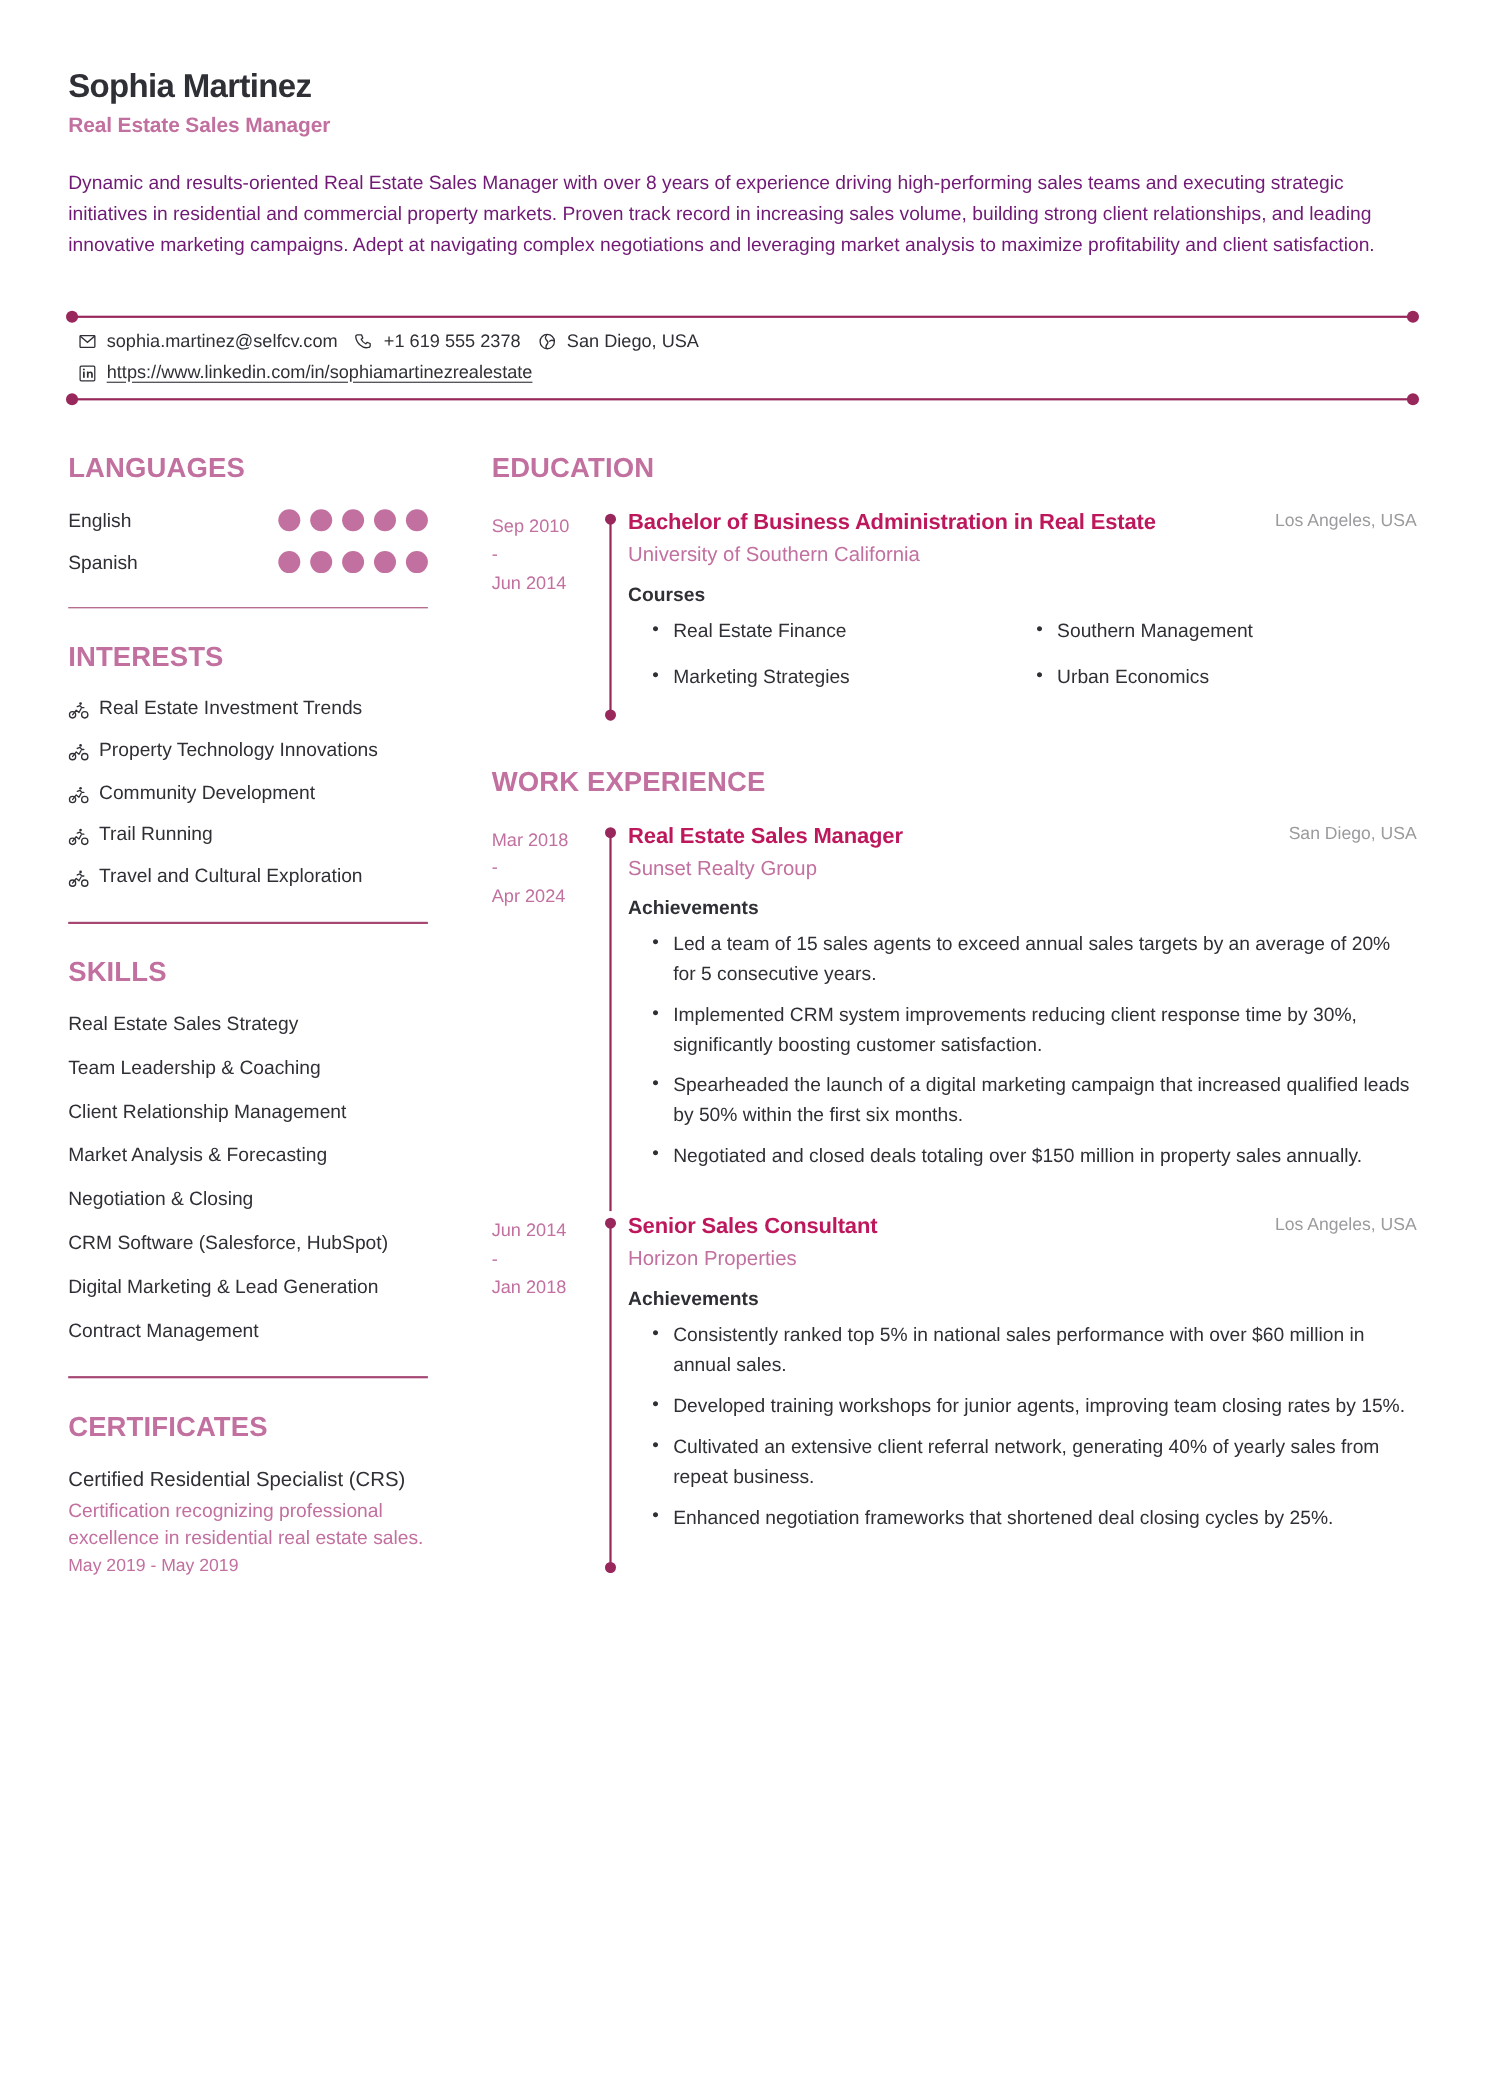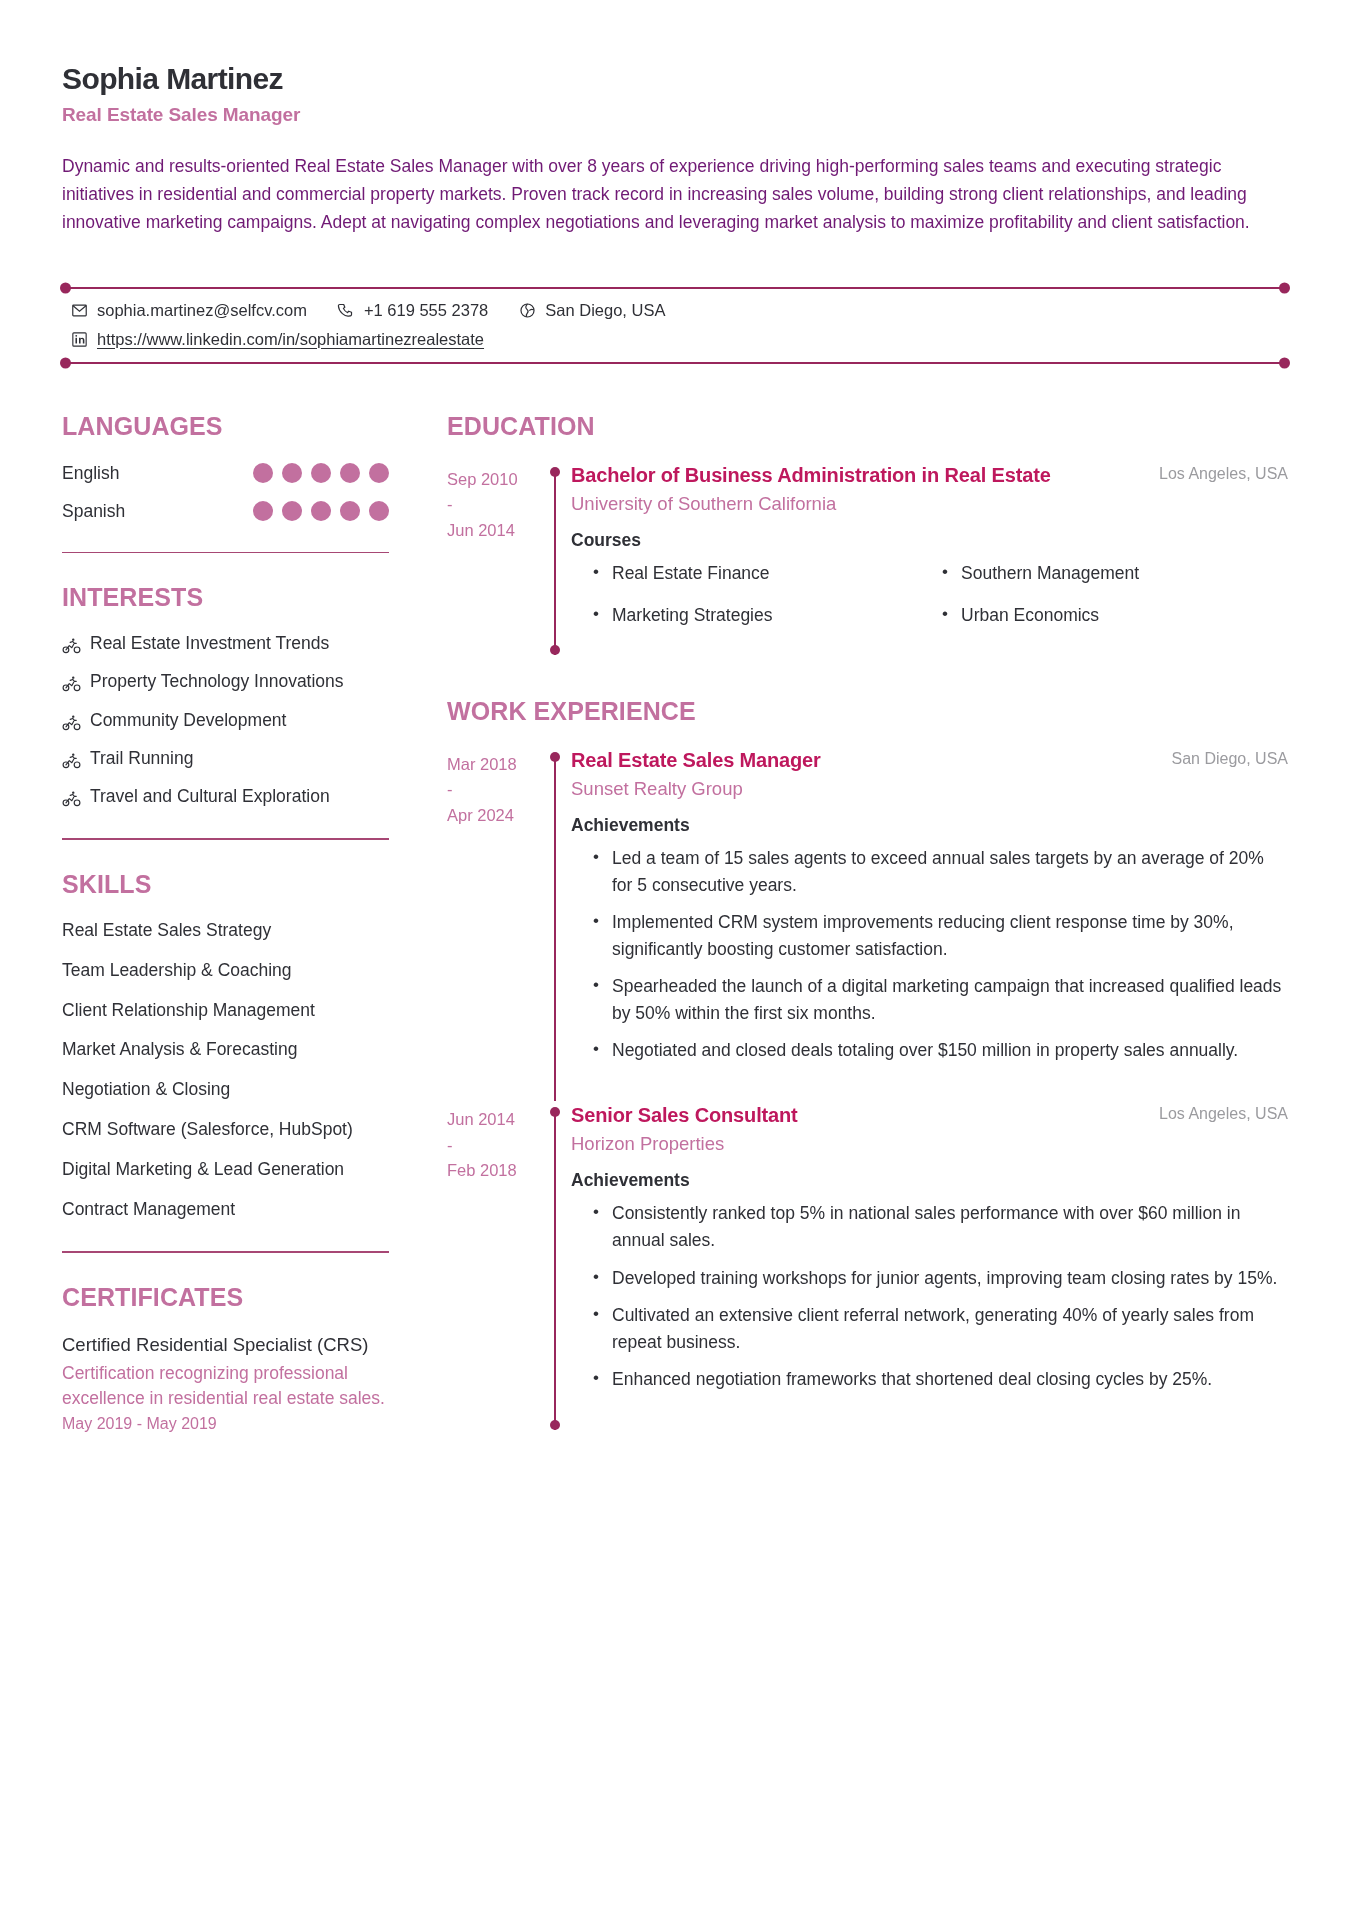--- a/index.html
+++ b/index.html
@@ -75,21 +75,21 @@
   }
   .rule::before { left: -2px; }
   .rule::after { right: -2px; }
 
   .contact-rows {
     padding: 12px 0 13px 8px;
   }
   .contact-line {
     display: flex;
     align-items: center;
-    gap: 30px;
+    gap: 15px;
     margin-bottom: 10px;
   }
   .contact-line:last-child { margin-bottom: 0; }
 
   .contact-item {
     display: flex;
     align-items: center;
     gap: 9px;
     font-size: 16.5px;
     color: #2f3036;
@@ -617,21 +617,21 @@
                 <li>Spearheaded the launch of a digital marketing campaign that increased qualified leads by 50% within the first six months.</li>
                 <li>Negotiated and closed deals totaling over $150 million in property sales annually.</li>
               </ul>
             </div>
           </div>
 
           <div class="entry">
             <div class="entry-dates">
               <span>Jun 2014</span>
               <span class="dash">-</span>
-              <span>Feb 2018</span>
+              <span>Jan 2018</span>
             </div>
 
             <div class="entry-rail">
               <span class="rail-line"></span>
               <span class="rail-dot"></span>
               <span class="rail-endcap"></span>
             </div>
 
             <div class="entry-main">
               <div class="entry-topline">

